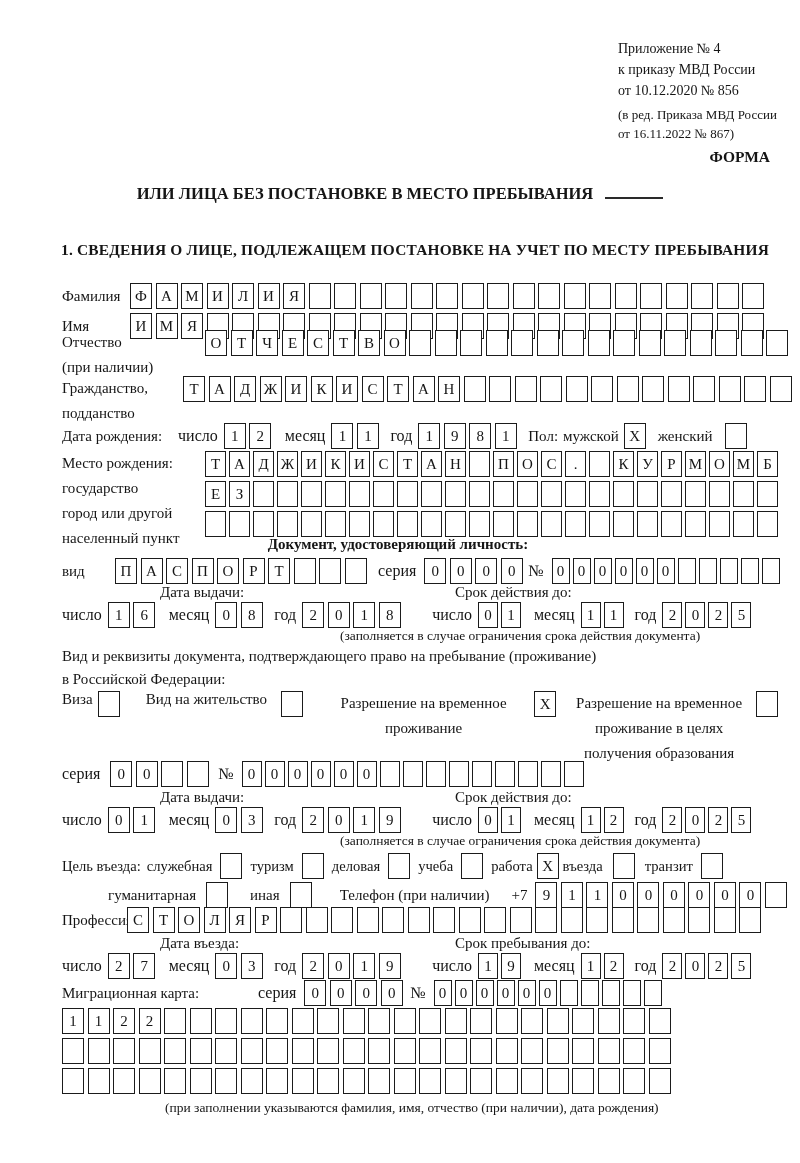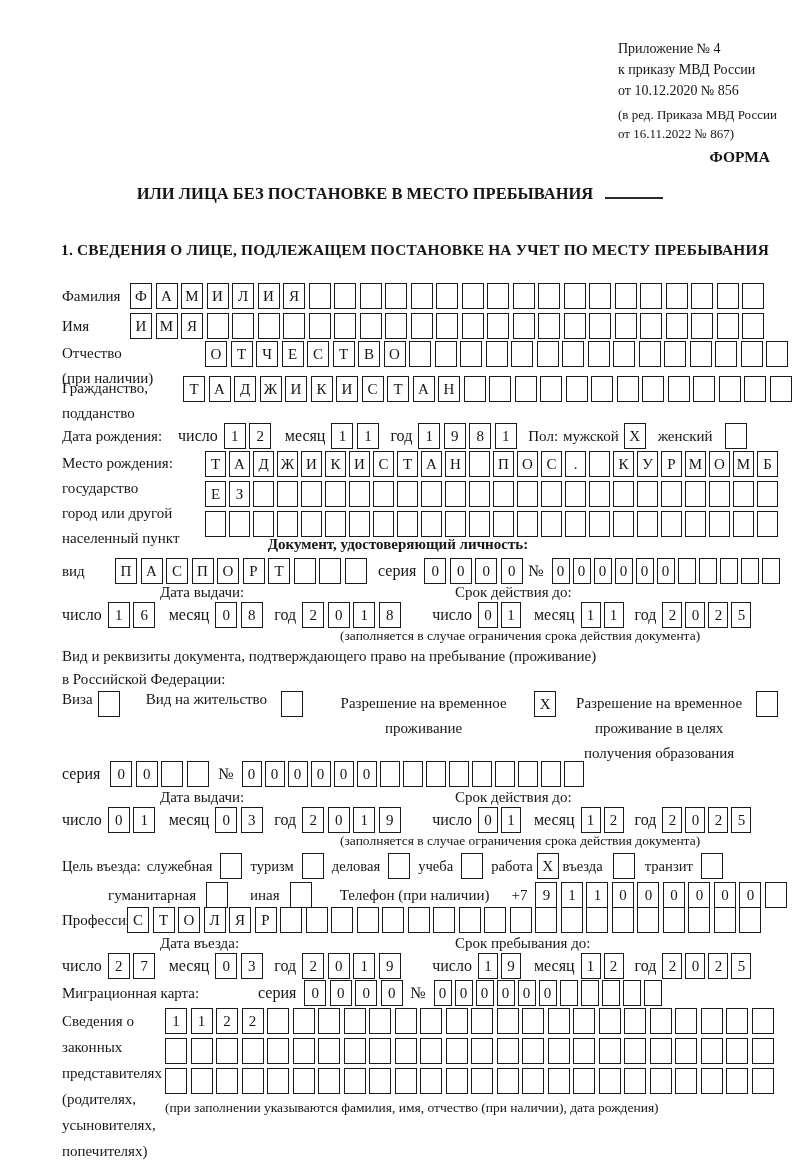--- a/index.html
+++ b/index.html
@@ -120,21 +120,21 @@
         <span class="cell"></span>
         <span class="cell"></span>
         <span class="cell"></span>
         <span class="cell"></span>
         <span class="cell"></span>
         <span class="cell"></span>
         <span class="cell"></span>
       </span>
   </div>
 
-  <div class="abs top-row" style="left:62px; top:341px">
+  <div class="abs top-row" style="left:62px; top:330px">
     <span class="lblcol" style="width:143px">
       <div>Отчество</div>
       <div>(при наличии)</div>
     </span>
     <span class="cells">
         <span class="cell">О</span>
         <span class="cell">Т</span>
         <span class="cell">Ч</span>
         <span class="cell">Е</span>
         <span class="cell">С</span>
@@ -596,28 +596,20 @@
         <span class="cell">0</span>
         <span class="cell"></span>
         <span class="cell"></span>
         <span class="cell"></span>
         <span class="cell"></span>
         <span class="cell"></span>
       </span>
   </div>
 
   <div class="abs top-row" style="left:62px; top:1008px">
-    <span class="lblcol" style="width:103px; line-height:26px">
-      <div style="line-height:26px">Сведения о</div>
-      <div style="line-height:26px">законных</div>
-      <div style="line-height:26px">представителях</div>
-      <div style="line-height:26px">(родителях,</div>
-      <div style="line-height:26px">усыновителях,</div>
-      <div style="line-height:26px">попечителях)</div>
-    </span>
     <span class="boxcol">
       <span class="cells">
           <span class="cell">1</span>
           <span class="cell">1</span>
           <span class="cell">2</span>
           <span class="cell">2</span>
           <span class="cell"></span>
           <span class="cell"></span>
           <span class="cell"></span>
           <span class="cell"></span>

